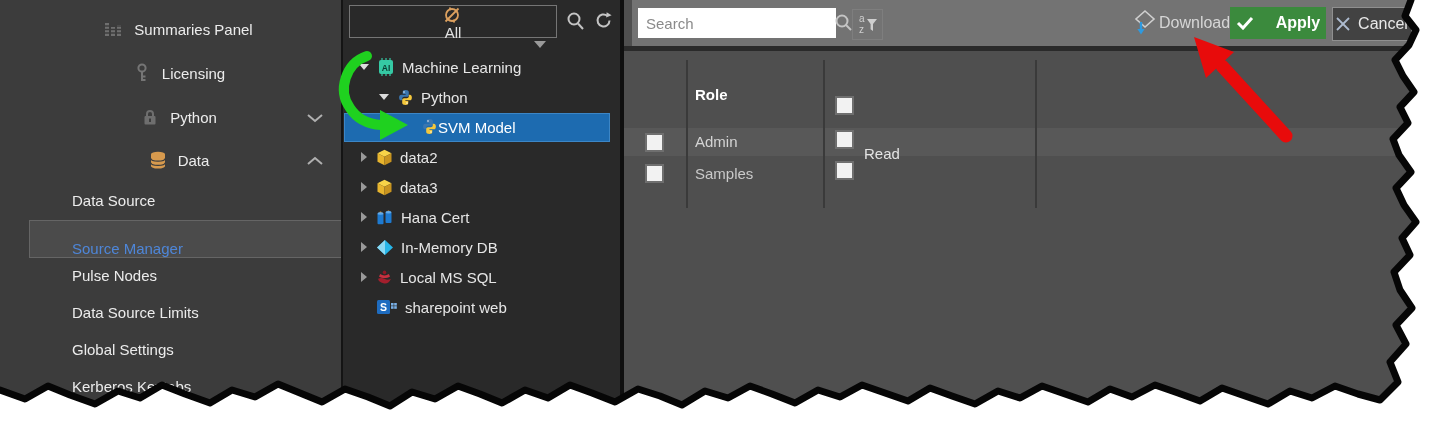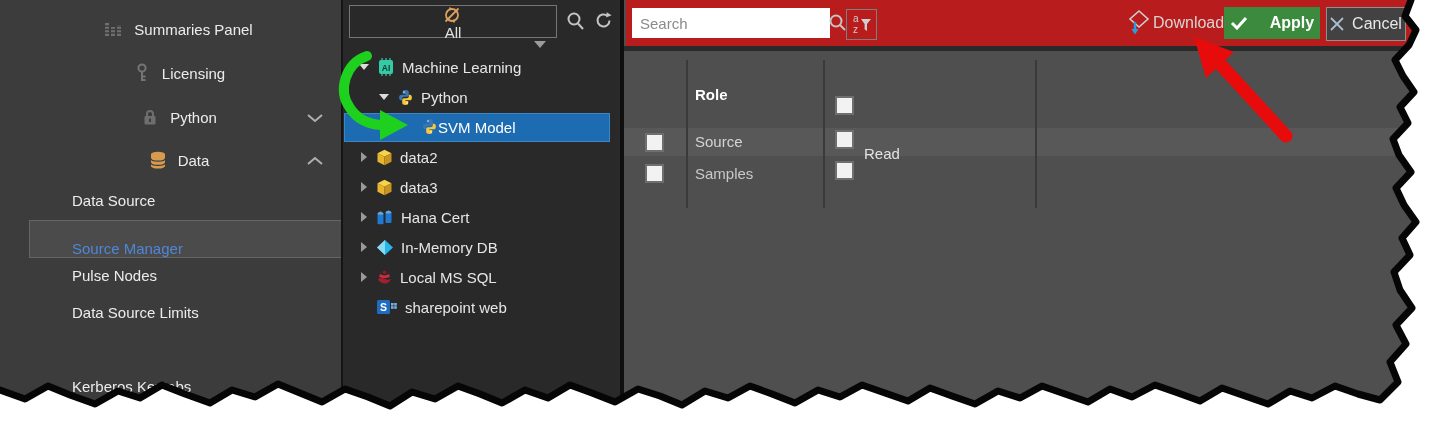--- a/index.html
+++ b/index.html
@@ -31,21 +31,21 @@
         color:#e6e6e6;font-size:15px;}
   .trow .ticon{margin-right:7px;display:flex;}
   .caret-down{width:0;height:0;border-left:5px solid transparent;border-right:5px solid transparent;
               border-top:6px solid #dcdcdc;margin-right:8px;}
   .caret-right{width:0;height:0;border-top:5px solid transparent;border-bottom:5px solid transparent;
                border-left:6px solid #9a9a9a;margin-right:9px;}
   .tree-sel{position:absolute;left:1px;top:113px;width:264px;height:27px;background:#1d6bb0;
             border:1px solid #3c86c6;display:flex;align-items:center;color:#fff;font-size:15px;}
   
   .rightpanel{position:absolute;left:624px;top:0;width:823px;height:425px;background:#4f4f4f;}
-  .rp-toolbar{position:absolute;left:2px;top:0;right:0;height:46px;background:#b91c1c;}
+  .rp-toolbar{position:absolute;left:8px;top:0;right:0;height:46px;background:#737373;}
   .rp-sep{position:absolute;left:0;top:46px;right:0;height:5px;background:#2a2a2a;}
   .search{position:absolute;left:6px;top:8px;width:182px;height:30px;border:none;background:#fff;
           color:#333;font-size:15px;padding:0 8px;font-family:"Liberation Sans",sans-serif;outline:none;}
   .search::placeholder{color:#8a8a8a;}
   .azbox{position:absolute;left:220px;top:9px;width:29px;height:29px;border:1px solid #7e7e7e;
          display:flex;align-items:center;justify-content:center;}
   .download{position:absolute;left:502px;top:9px;display:flex;align-items:center;gap:3px;
             color:#d6d6d6;font-size:16px;cursor:pointer;}
   .applybtn{position:absolute;left:598px;top:7px;width:96px;height:32px;background:#3b8a3d;
             display:flex;align-items:center;justify-content:center;gap:22px;color:#fff;
@@ -137,20 +137,23 @@
       <span class="slabel">Data Source</span>
     </div>
     <div class="sub-sel-box" style="top:220px">
       <span class="slabel">Source Manager</span>
     </div>
     <div class="sub-item" style="top:257px">
       <span class="slabel">Pulse Nodes</span>
     </div>
     <div class="sub-item" style="top:294px">
       <span class="slabel">Data Source Limits</span>
+    </div>
+    <div class="sub-item" style="top:331px">
+      <span class="slabel">Global Settings</span>
     </div>
     <div class="sub-item" style="top:368px">
       <span class="slabel">Kerberos Keytabs</span>
     </div>
   </div>
 
   <div class="div1"></div>
   <div class="div2"></div>
 
   <div class="treepanel">
@@ -345,21 +348,21 @@
     <div class="rowband"></div>
     <div class="vline" style="left:62px"></div>
     <div class="vline" style="left:199px"></div>
     <div class="vline" style="left:411px"></div>
 
     <span class="thead-role">Role</span>
     <span class="cb" style="left:211px;top:96px"></span>
     <span class="thead-read">Read</span>
 
     <span class="cb" style="left:21px;top:133px"></span>
-    <span class="cell-label" style="left:71px;top:133px">Source</span>
+    <span class="cell-label" style="left:71px;top:133px">Admin</span>
     <span class="cb" style="left:211px;top:130px"></span>
 
     <span class="cb" style="left:21px;top:164px"></span>
     <span class="cell-label" style="left:71px;top:165px;color:#c9c9c9">Samples</span>
     <span class="cb" style="left:211px;top:161px"></span>
   </div>
 
   <svg class="overlay arrows">
     <g>
       <path d="M367,56 C346,63 337,90 350,108 C357,119 367,124 381,125" fill="none" stroke="#1fd11f" stroke-width="10" stroke-linecap="round"></path>

